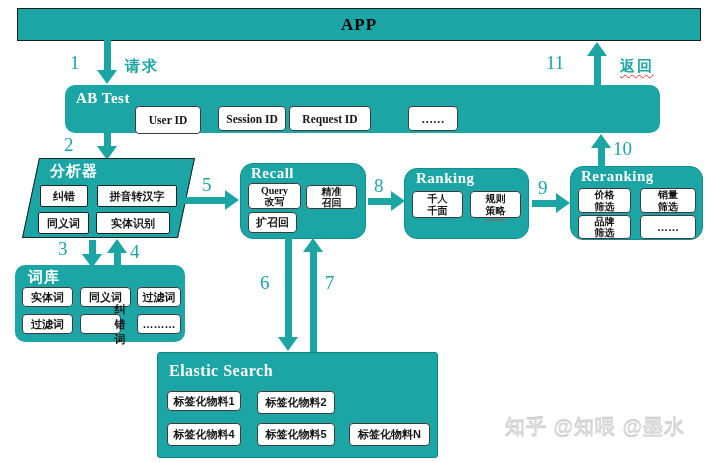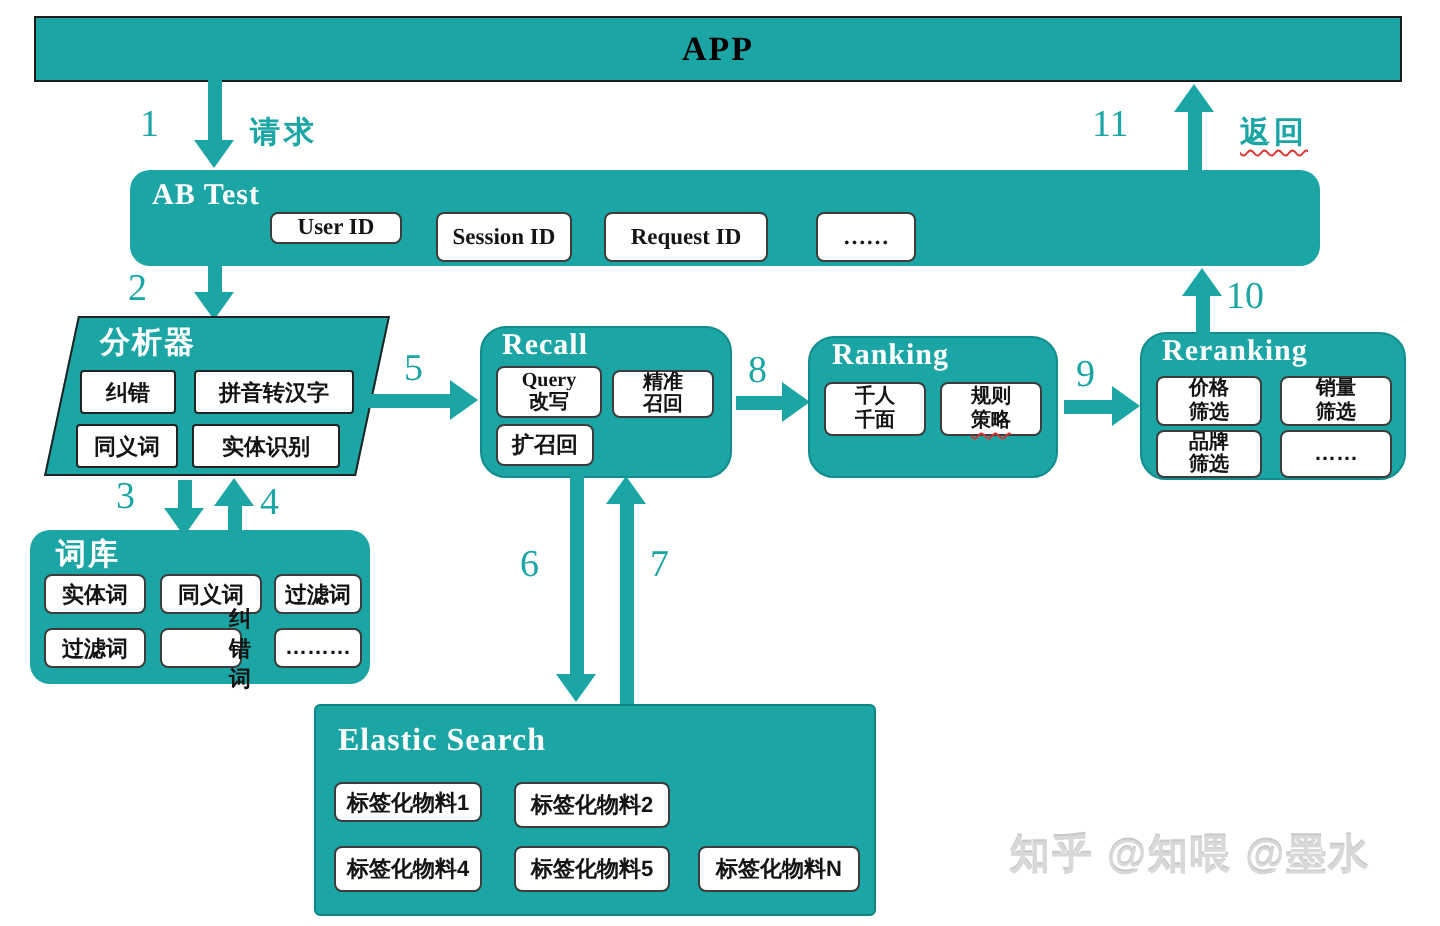--- a/index.html
+++ b/index.html
@@ -79,23 +79,23 @@
   <div class="num" style="left:70px;top:52px;">1</div>
   <div class="flowlabel" style="left:125px;top:57px;">请求</div>
 
   <div class="head-up" style="left:587px;top:42px;"></div>
   <div class="shaft-v" style="left:594px;top:55px;height:30px;"></div>
   <div class="num" style="left:546px;top:52px;">11</div>
   <div class="flowlabel squiggle" style="left:620px;top:57px;">返回</div>
 
   <div id="abtest" class="node"></div>
   <div class="node-title" style="left:76px;top:90px;">AB Test</div>
-  <div class="wbox serif" style="left:135px;top:106px;width:66px;height:16px;text-align:right;">User ID</div>
+  <div class="wbox serif" style="left:135px;top:106px;width:66px;height:28px;text-align:right;">User ID</div>
   <div class="wbox serif" style="left:218px;top:106px;width:68px;height:25px;">Session ID</div>
-  <div class="wbox serif" style="left:302px;top:106px;width:82px;height:25px;">Request ID</div>
+  <div class="wbox serif" style="left:289px;top:106px;width:82px;height:25px;">Request ID</div>
   <div class="wbox serif" style="left:408px;top:106px;width:50px;height:25px;">……</div>
 
   <div class="shaft-v" style="left:104px;top:133px;height:14px;"></div>
   <div class="head-down" style="left:97px;top:146px;"></div>
   <div class="num" style="left:64px;top:134px;">2</div>
 
   <div id="para"></div>
   <div class="node-title-cn" style="left:50px;top:162px;">分析器</div>
   <div class="wbox cn sq" style="left:40px;top:185px;width:48px;height:22px;">纠错</div>
   <div class="wbox cn sq" style="left:97px;top:185px;width:80px;height:22px;">拼音转汉字</div>

